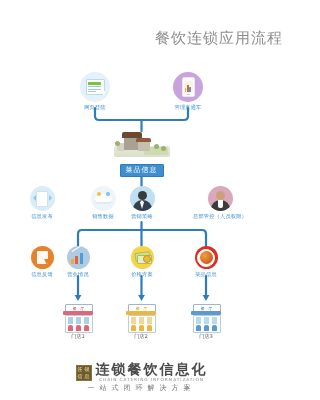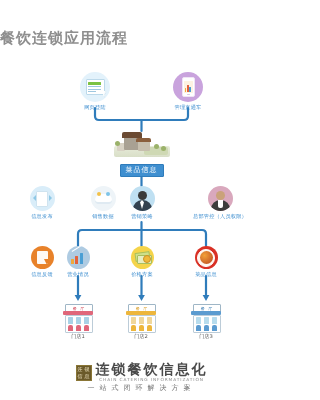--- a/index.html
+++ b/index.html
@@ -7,24 +7,24 @@
     width:283px;height:400px;overflow:hidden;
     background:#ffffff;
     font-family:"DejaVu Sans","Liberation Sans",sans-serif;
     position:relative;
   }
   #stage{position:relative;width:283px;height:400px;}
 
   
   .title{
     position:absolute;left:0;top:28px;width:283px;
-    text-align:left;
+    text-align:right;
     font-size:15px;line-height:20px;
     color:#8e8e8e;letter-spacing:1px;
-    font-weight:700;
+    font-weight:400;
   }
 
   
   #wires{position:absolute;left:0;top:0;width:283px;height:400px;pointer-events:none;}
 
   
   .node{position:absolute;text-align:center;}
   .node .cap{
     font-size:5.2px;line-height:7px;
     color:#3f8fd0;white-space:nowrap;

